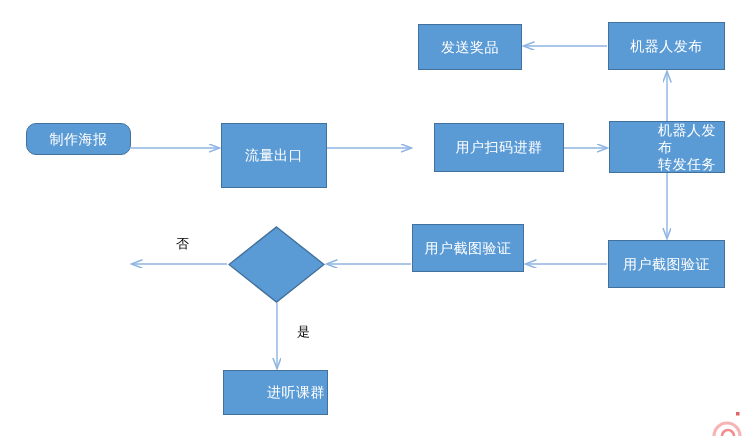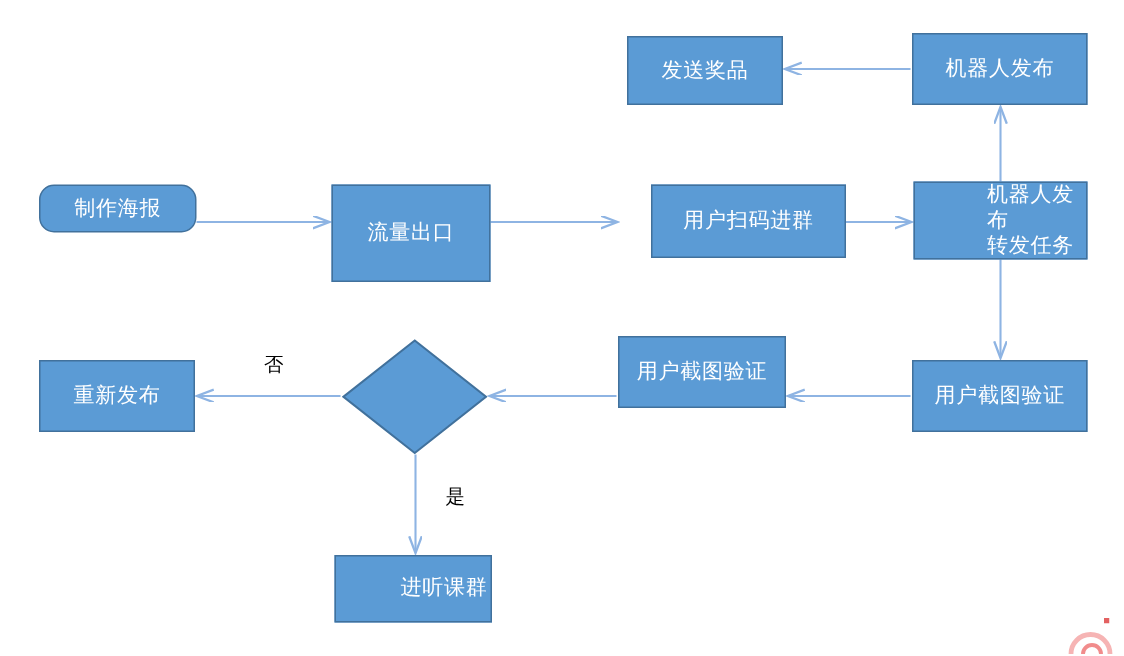--- a/index.html
+++ b/index.html
@@ -107,21 +107,20 @@
   <div class="node" style="left:608px; top:240px; width:117px; height:48px;">用户截图验证</div>
 
   <div class="node" style="left:412px; top:224px; width:112px; height:48px;">用户截图验证</div>
 
   <div class="diamond-wrap" style="left:228px; top:226px;">
     <svg width="97" height="77" viewBox="0 0 97 77" xmlns="http://www.w3.org/2000/svg">
       <polygon points="48.5,1 96,38.5 48.5,76 1,38.5" fill="#5B9BD5" stroke="#41719C" stroke-width="1.4"></polygon>
     </svg>
   </div>
 
-  <div class="node" style="left:26px; top:240px; width:104px; height:48px;">重新发布</div>
 
   <div class="node" style="left:223px; top:370px; width:105px; height:45px;padding-left:41px;">进听课群</div>
 
   <div class="edge-label" style="left:176px; top:236px;">否</div>
 
   <div class="edge-label" style="left:297px; top:324px;">是</div>
 
   <svg class="watermark" style="left:706px; top:402px;" width="43" height="35" viewBox="0 0 43 35" xmlns="http://www.w3.org/2000/svg">
     <path d="M8,34 a13,13 0 1 1 26,0" fill="none" stroke="#F4A7A7" stroke-width="3.2" opacity="0.85"></path>
     <path d="M16,34 a6,6 0 1 1 12,0" fill="none" stroke="#F08080" stroke-width="2.6" opacity="0.9"></path>

